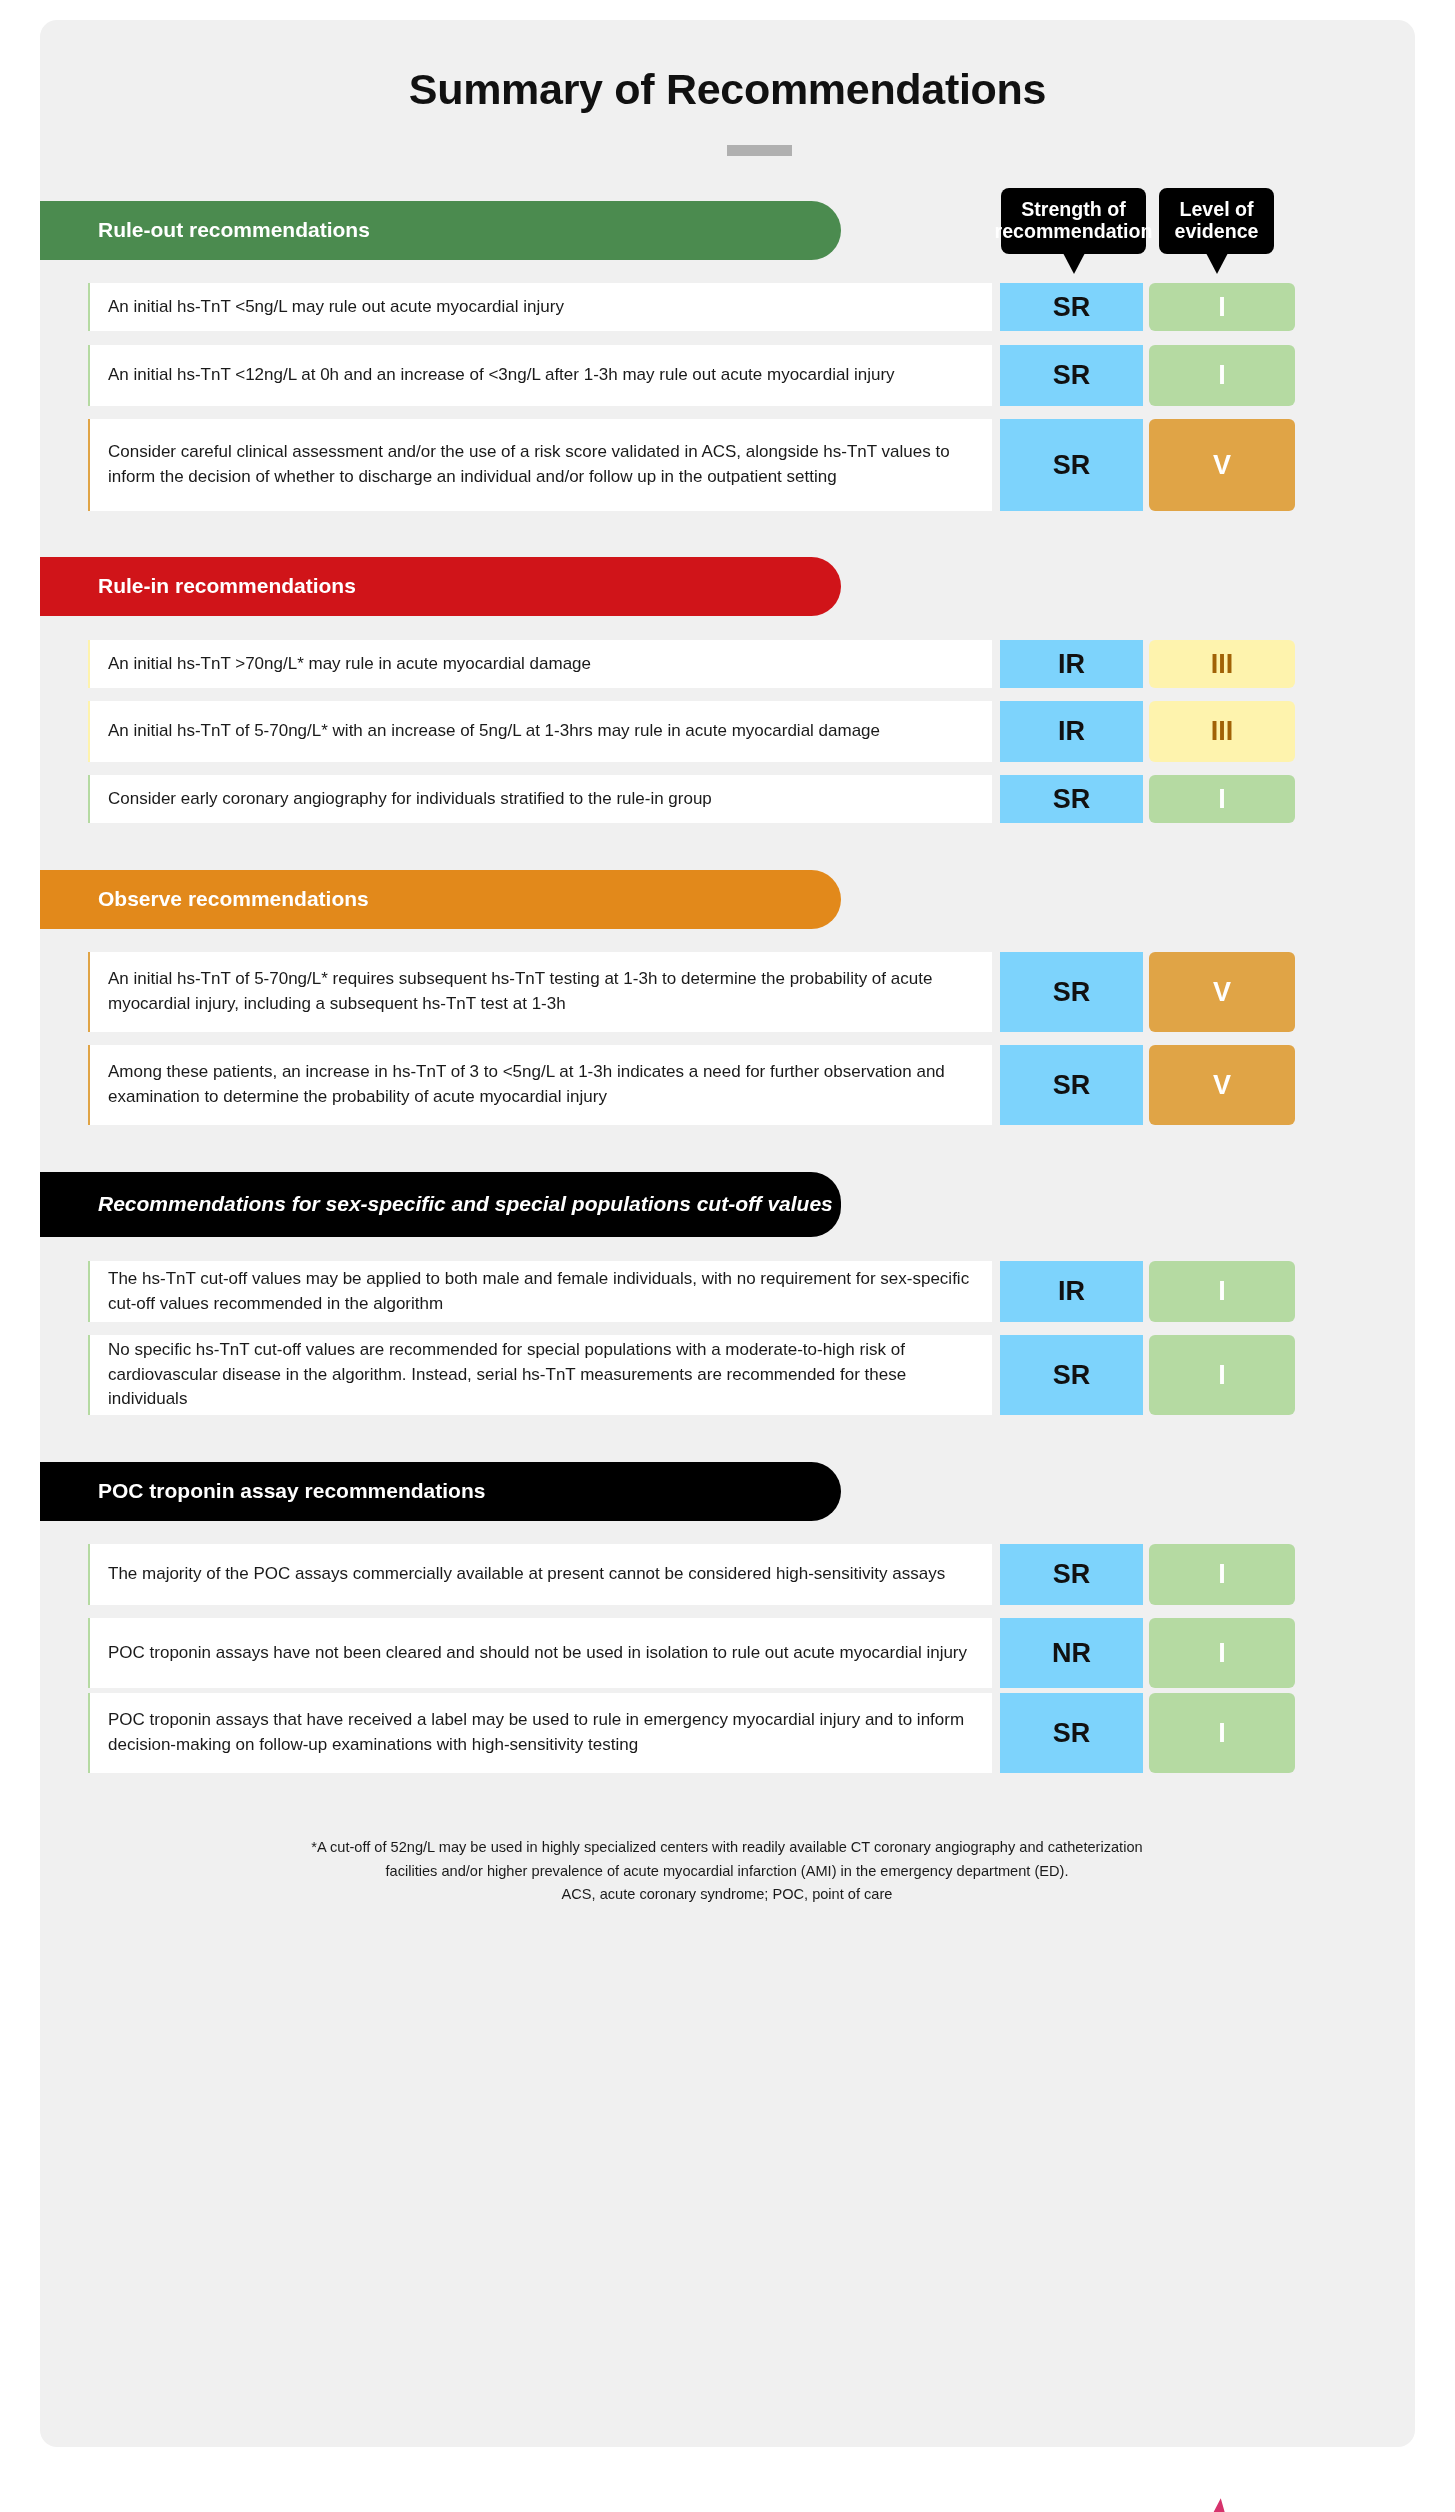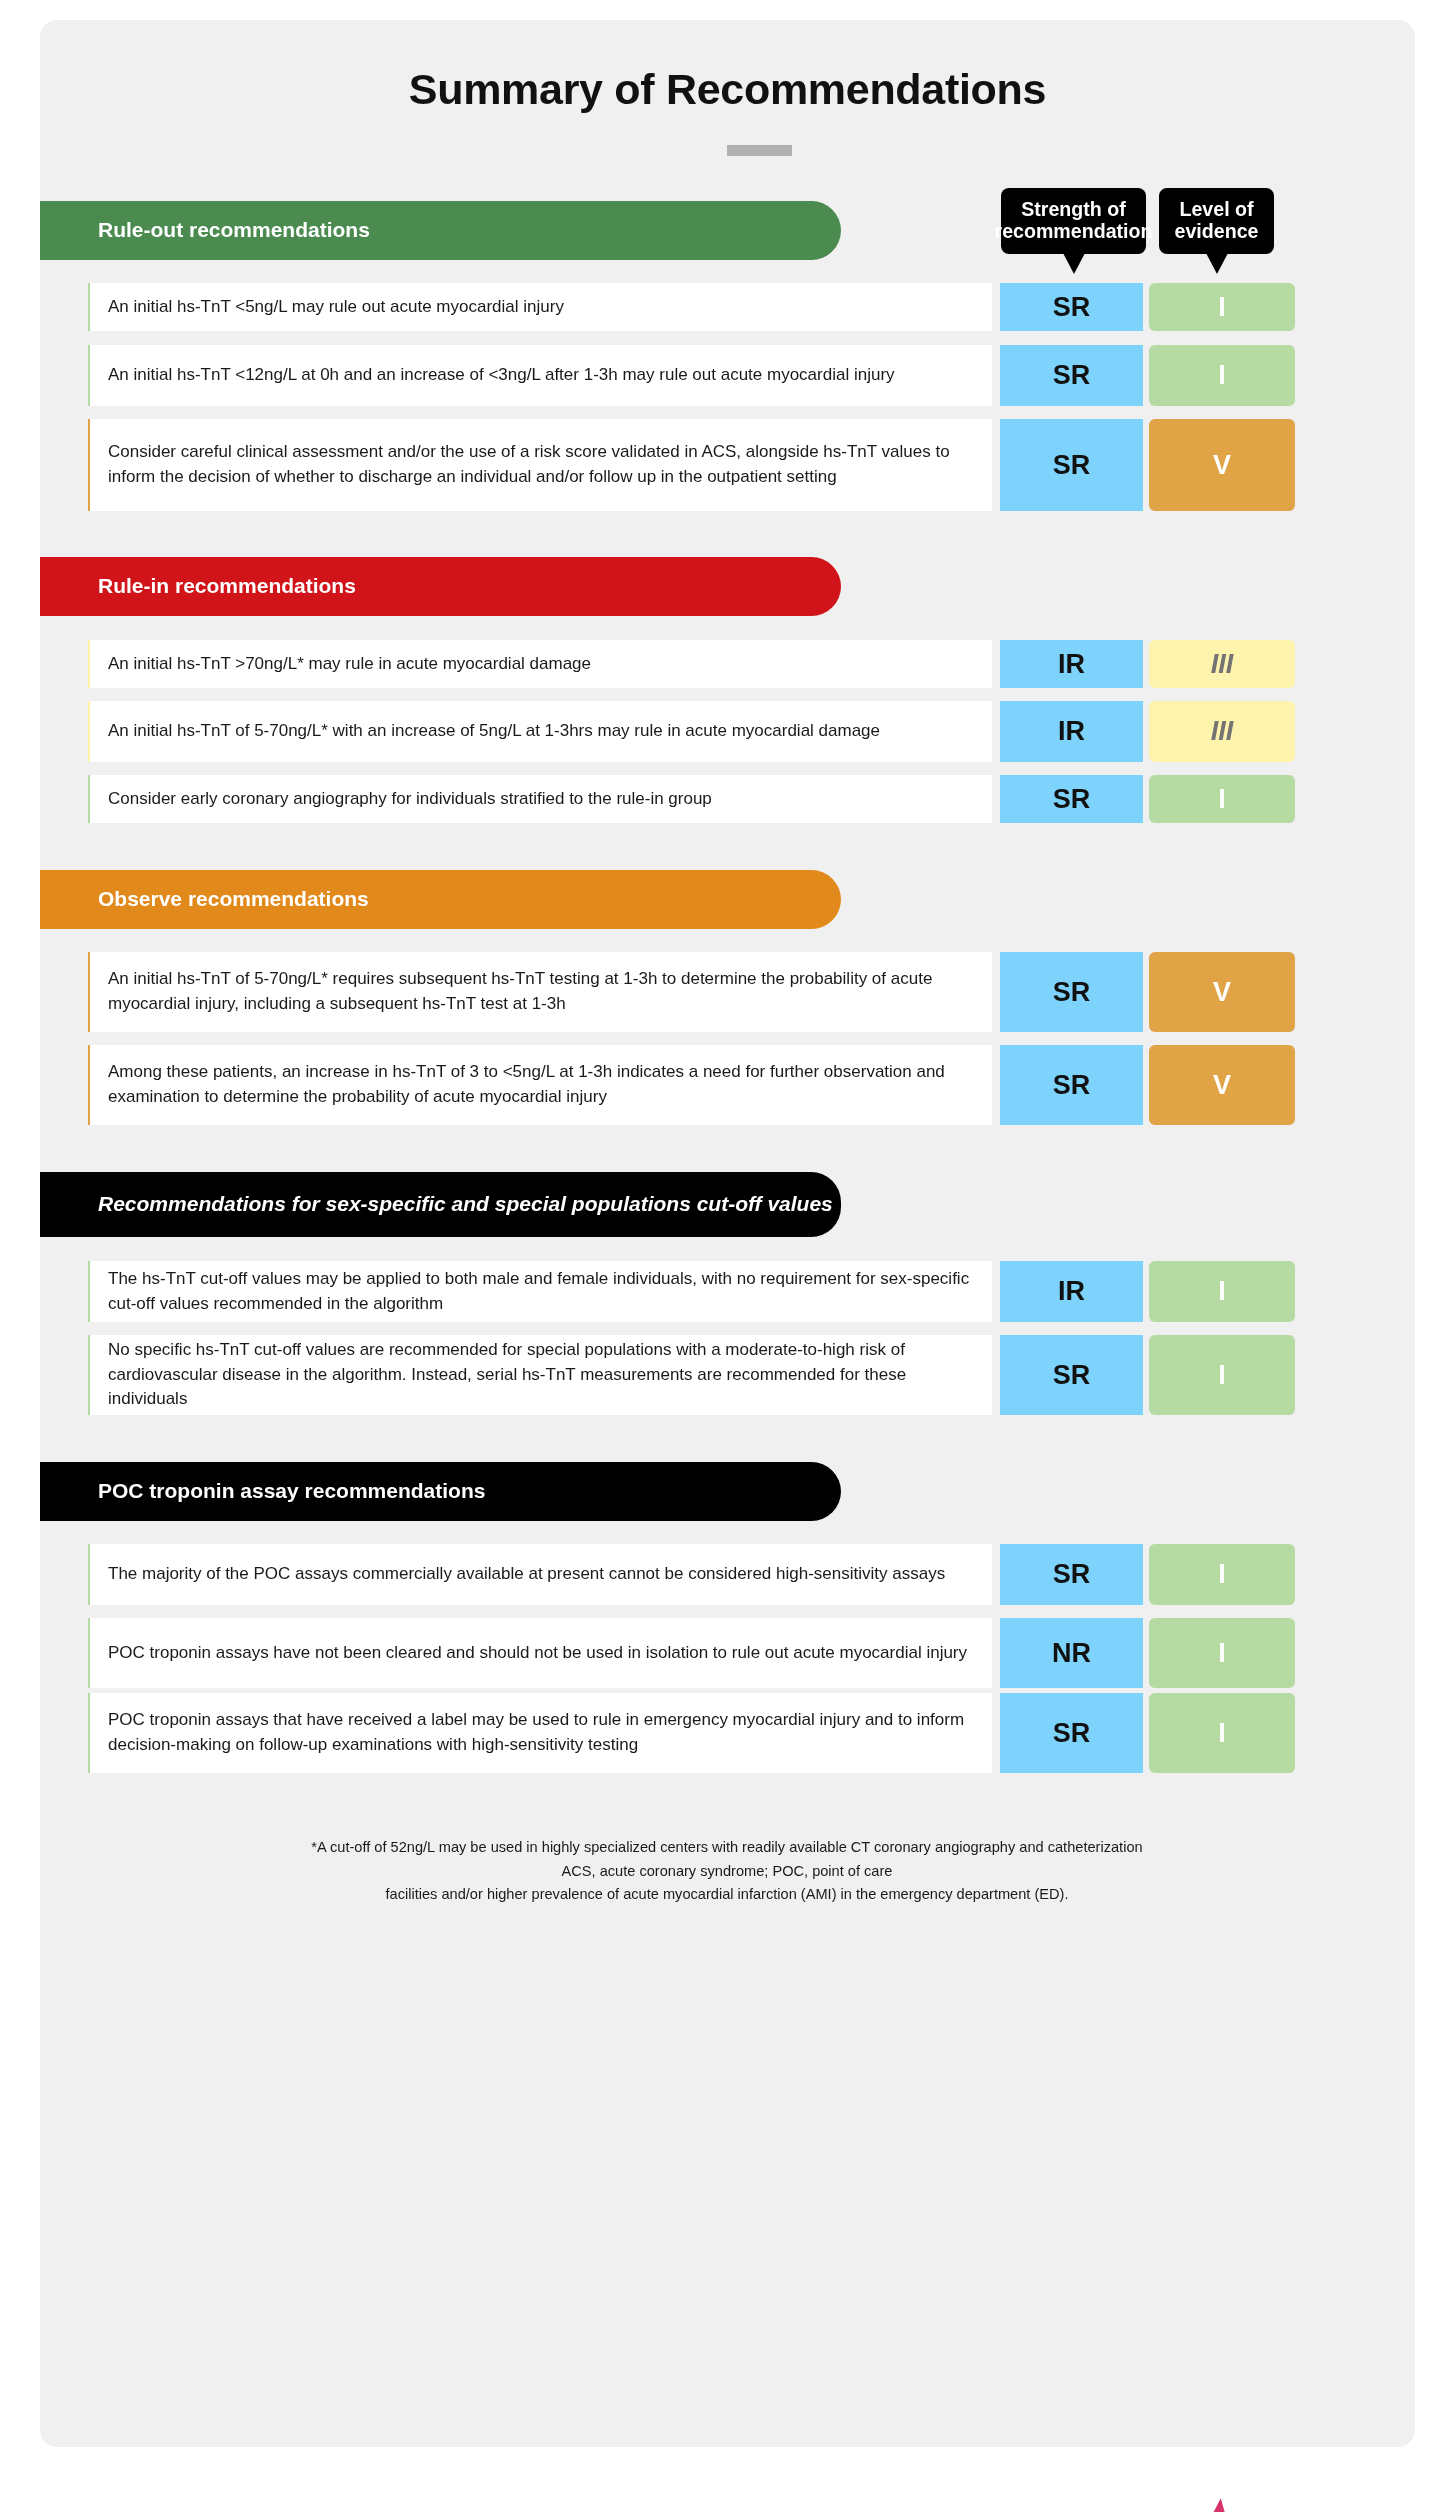--- a/index.html
+++ b/index.html
@@ -90,21 +90,21 @@
     display:flex; align-items:center; justify-content:center;
     font-size:27px; font-weight:bold; color:#111111;
   }
   .row .rloe {
     position:absolute; left:1061px; top:0;
     width:146px; height:100%;
     border-radius:6px;
     display:flex; align-items:center; justify-content:center;
     font-size:27px; font-weight:bold; color:#ffffff;
   }
-  .row .rloe.dark { color:#737373;font-style:italic; }
+  .row .rloe.dark { color:#a16207; }
 
   
   .footnote {
     position:absolute; left:80px; width:1214px;
     text-align:center; font-size:14.6px; color:#1a1a1a; line-height:1.62;
   }
 
   
   .footer { position:absolute; left:0; top:2462px; width:1455px; height:223px; background:#ffffff; }
   .logo { position:absolute; left:1085px; top:35px; width:312px; height:161px; }
@@ -226,22 +226,22 @@
         <div class="row" style="top: 1673px; height: 80px; width: 1207px;">
           <div class="accent" style="background: rgb(181, 218, 162);"></div>
           <div class="rtext">POC troponin assays that have received a label may be used to rule in emergency myocardial injury and to inform decision-making on follow-up examinations with high-sensitivity testing</div>
           <div class="rsr">SR</div>
           <div class="rloe" style="background: rgb(181, 218, 162);">I</div>
         </div>
       </div>
 
     <div class="footnote" id="footnote-host" style="top: 1816px;">
       <div>*A cut-off of 52ng/L may be used in highly specialized centers with readily available CT coronary angiography and catheterization</div>
+      <div>facilities and/or higher prevalence of acute myocardial infarction (AMI) in the emergency department (ED).</div>
       <div>ACS, acute coronary syndrome; POC, point of care</div>
-      <div>facilities and/or higher prevalence of acute myocardial infarction (AMI) in the emergency department (ED).</div>
     </div>
 
   </div>
 
   <div class="footer">
 
     <svg class="logo" viewBox="0 0 620 320">
       <text x="20" y="140" font-family="Liberation Sans, sans-serif" font-size="140" font-weight="bold" fill="#d6336c" letter-spacing="-4">CARDI</text>
       <circle cx="468" cy="94" r="62" fill="#d6336c"></circle>
       <polyline points="414,96 436,96 446,78 456,116 466,88 476,100 524,100" fill="none" stroke="#ffffff" stroke-width="9" stroke-linejoin="round" stroke-linecap="round"></polyline>

